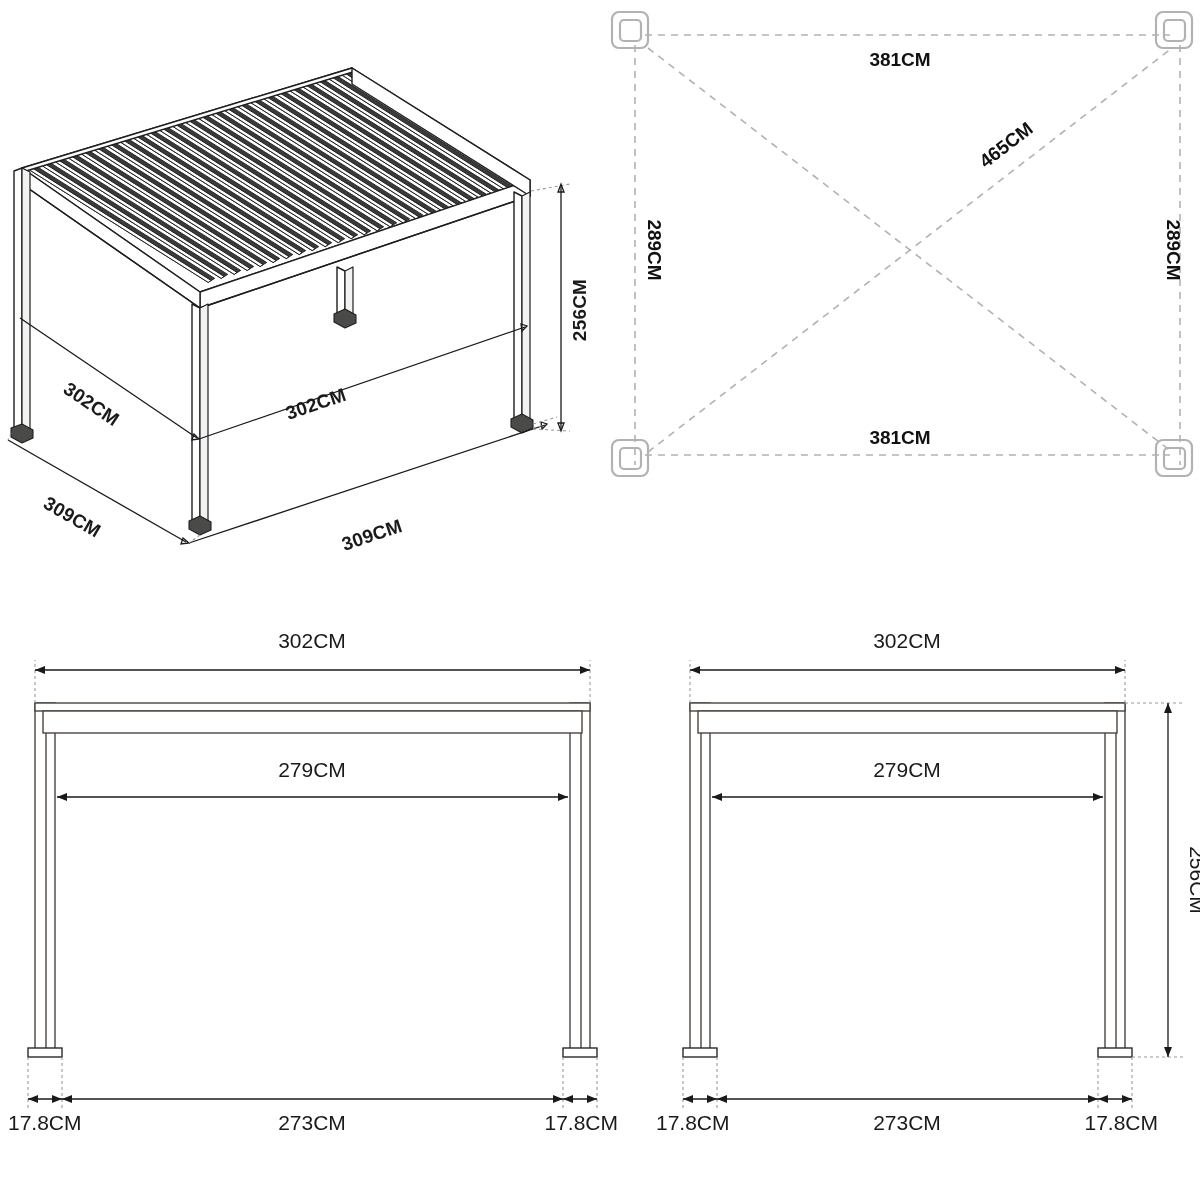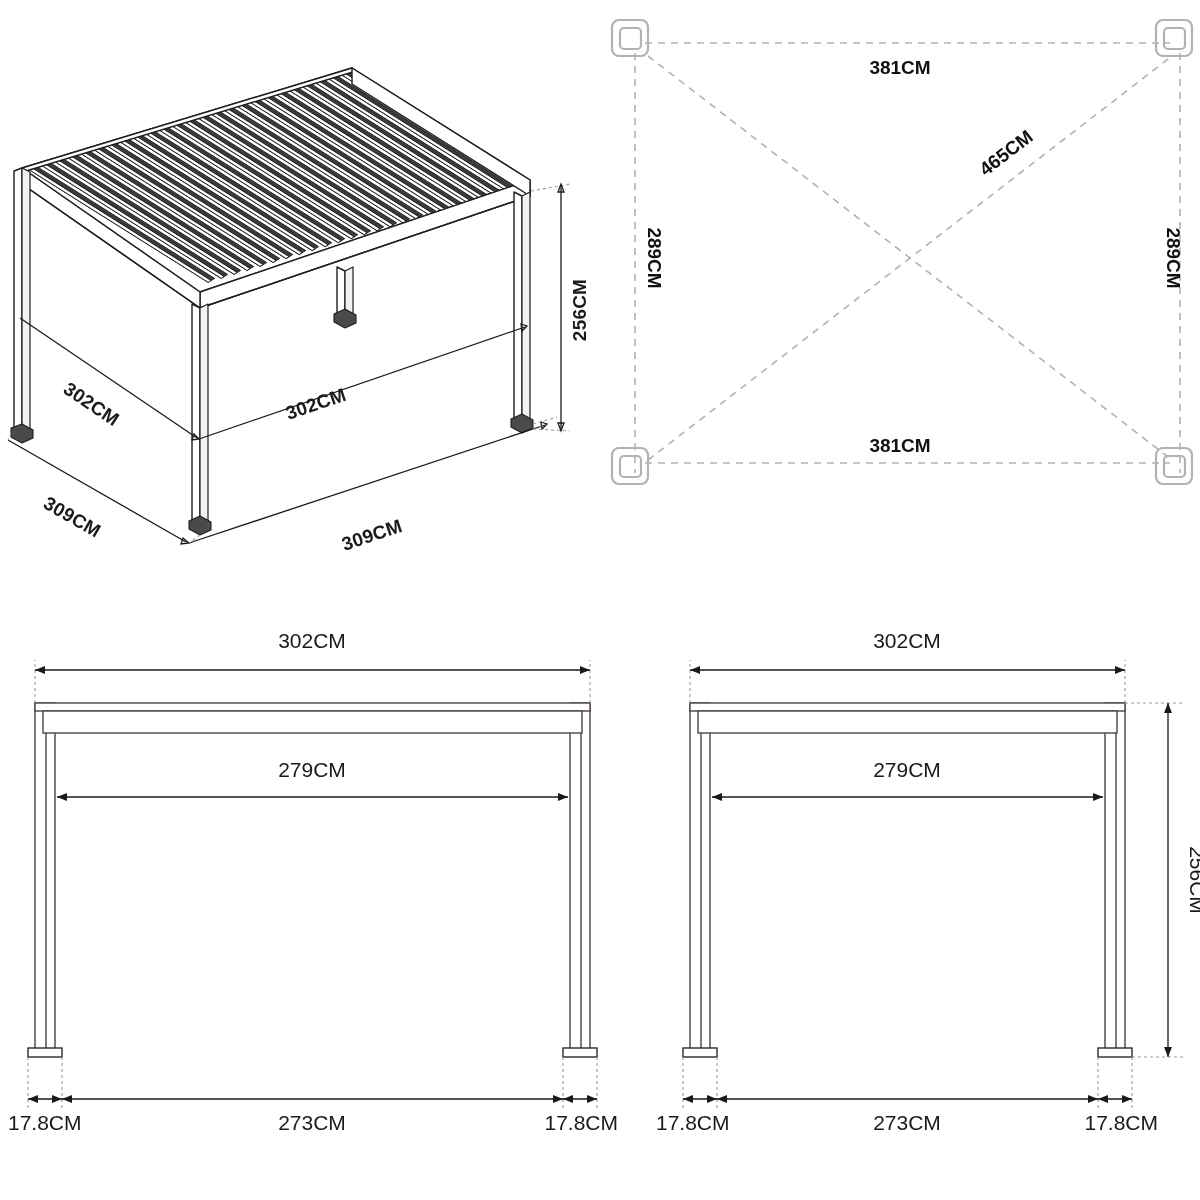--- a/index.html
+++ b/index.html
@@ -17,21 +17,21 @@
   #sheet {
     position: relative;
     width: 1200px;
     height: 1200px;
     background: #ffffff;
   }
   .view {
     position: absolute;
   }
   #view-isometric { left: 0;   top: 0;   width: 600px; height: 600px; }
-  #view-plan      { left: 600px; top: 0; width: 600px; height: 600px; margin-top: 8px; }
+  #view-plan      { left: 600px; top: 0; width: 600px; height: 600px; }
   #view-front     { left: 0;   top: 600px; width: 640px; height: 600px; }
   #view-side      { left: 640px; top: 600px; width: 560px; height: 600px; }
 
   svg { display: block; }
 
   .dim-label {
     font-family: "Liberation Sans", sans-serif;
     font-size: 19px;
     font-weight: 700;
     fill: #1a1a1a;

